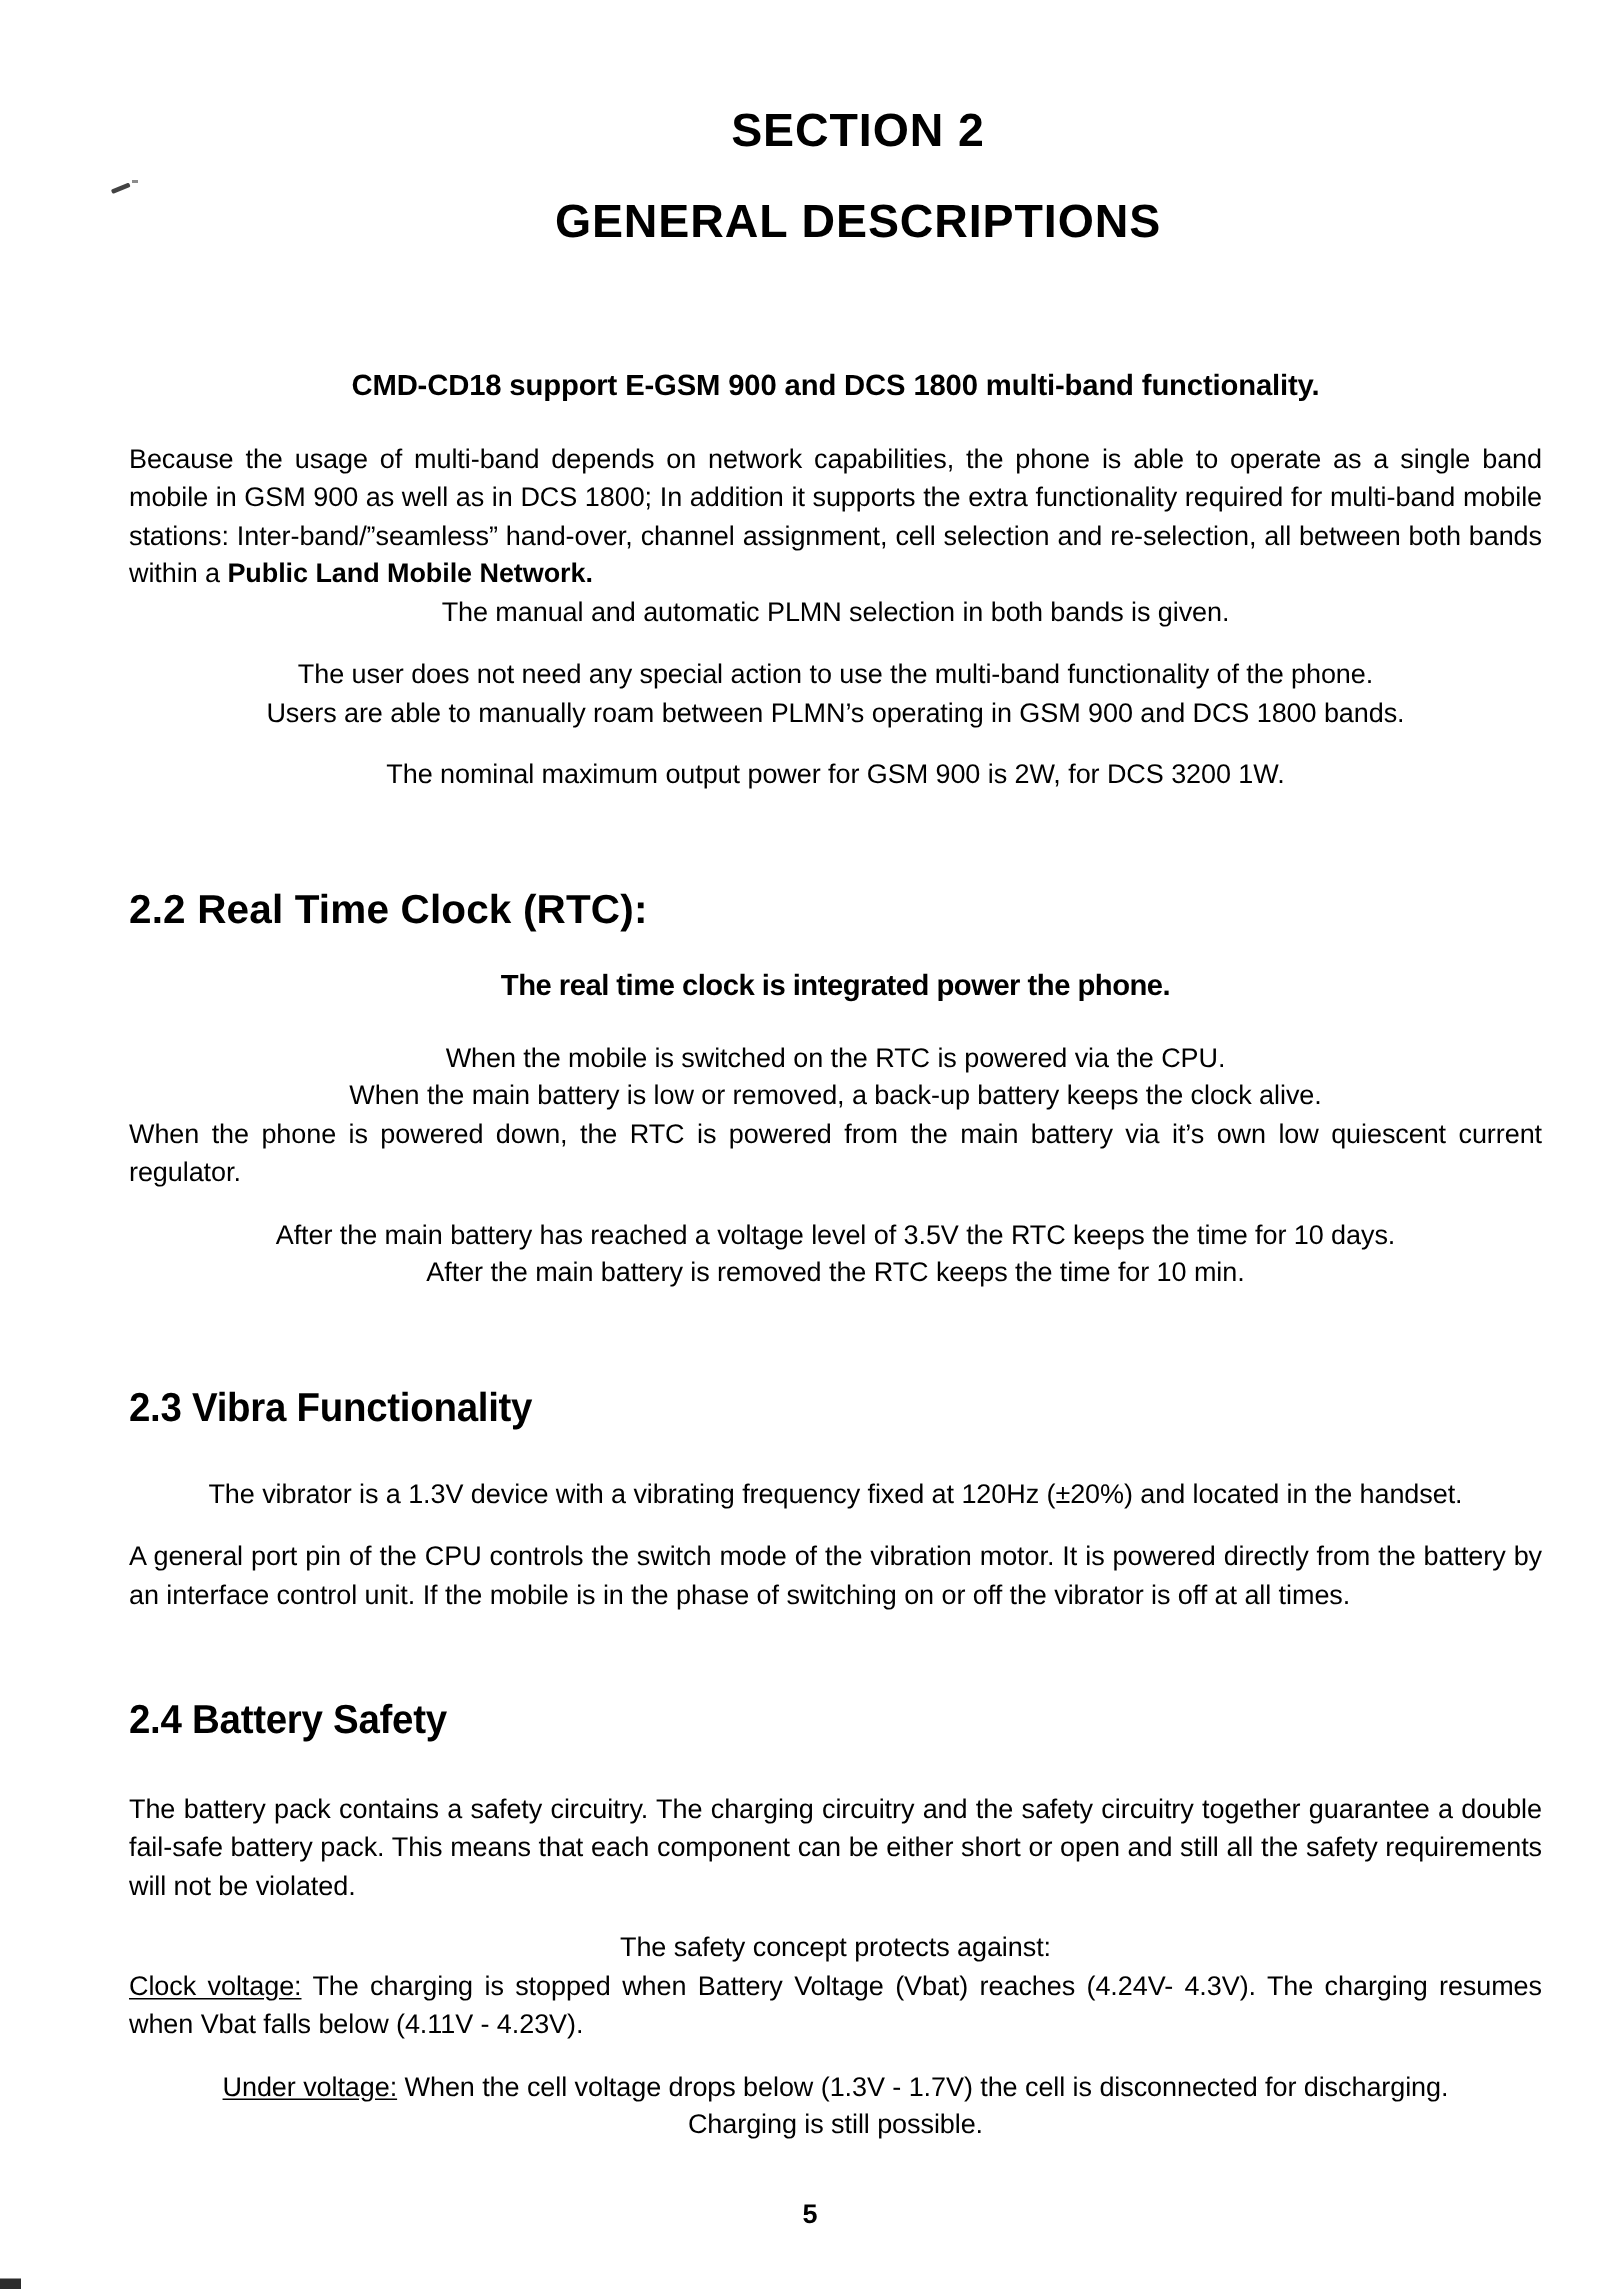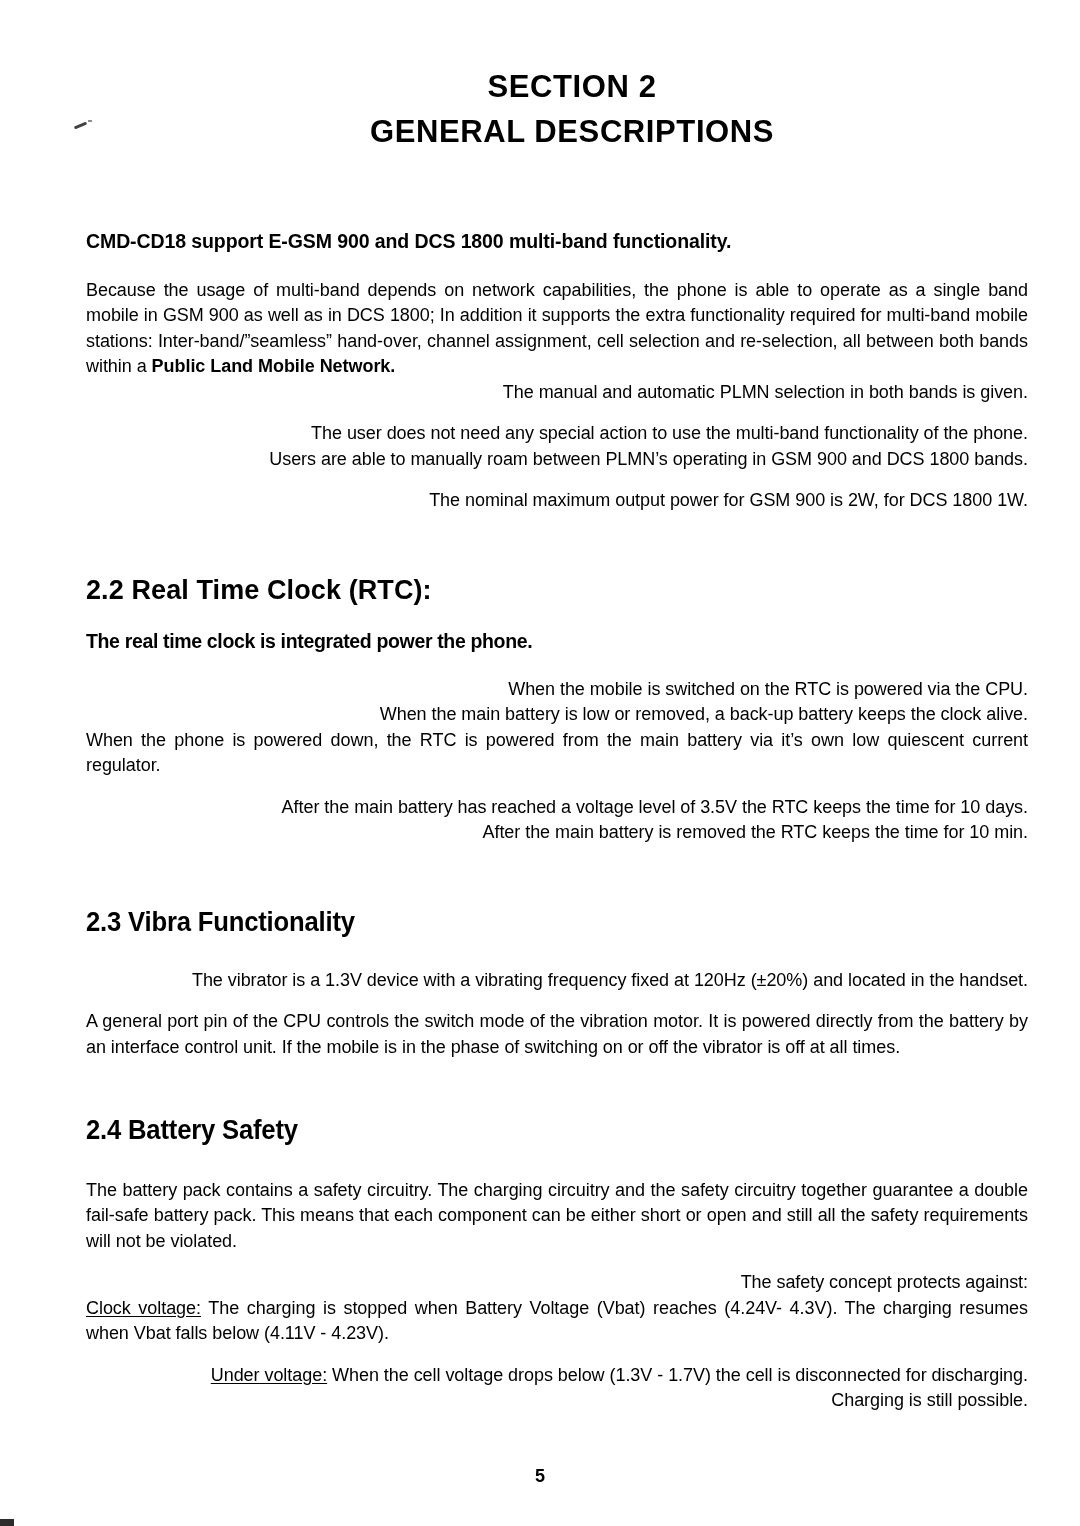--- a/index.html
+++ b/index.html
@@ -71,21 +71,21 @@
     line-height: 1.33;
     margin: 0;
     padding: 0;
   }
   #title-block {
     margin-top: 66px;
     margin-left: 70px;
     margin-right: 40px;
   }
   .doc-title-line2 {
-    margin-top: 4px;
+    margin-top: 20px;
   }
 
   
   h2.section-heading {
     font-size: 27px;
     font-weight: bold;
     margin: 0;
     padding: 0;
     letter-spacing: .1px;
     line-height: 1.1;
@@ -97,36 +97,37 @@
     letter-spacing: -0.2px;
   }
 
   h3.sub-heading {
     font-size: 19.5px;
     font-weight: bold;
     margin: 0;
     padding: 0;
     line-height: 1.2;
     letter-spacing: -0.1px;
+    text-align: center;
   }
   h3.sub-heading.narrow {
     letter-spacing: -0.35px;
   }
 
   
   p.body {
     font-size: 18px;
     line-height: 25.5px;
     margin: 0;
     padding: 0;
     text-align: justify;
     letter-spacing: -0.05px;
   }
   p.body.ragged {
-    text-align: right;
+    text-align: center;
   }
 
   .lede-cap { font-weight: bold; }
 
   .underline-term {
     text-decoration: underline;
     text-underline-offset: 2px;
   }
   .gap-s  { height: 16px; }
   .gap-m  { height: 24px; }
@@ -171,21 +172,21 @@
 
     <div class="gap-m"></div>
     <p class="body"><span>Because the usage of multi-band depends on network capabilities, the phone is able to operate as a single band mobile in GSM 900 as well as in DCS 1800; In addition it supports the extra functionality required for multi-band mobile stations: Inter-band/”seamless” hand-over, channel assignment, cell selection and re-selection, all between both bands within a </span><span class="lede-cap">Public Land Mobile Network.</span></p>
     <p class="body ragged">The manual and automatic PLMN selection in both bands is given.</p>
 
     <div class="gap-s"></div>
     <p class="body ragged">The user does not need any special action to use the multi-band functionality of the phone.</p>
     <p class="body ragged">Users are able to manually roam between PLMN’s operating in GSM 900 and DCS 1800 bands.</p>
 
     <div class="gap-s"></div>
-    <p class="body ragged">The nominal maximum output power for GSM 900 is 2W, for DCS 1800 1W.</p>
+    <p class="body ragged">The nominal maximum output power for GSM 900 is 2W, for DCS 3200 1W.</p>
 
     <div style="height:62px"></div>
     <h2 class="section-heading">2.2 Real Time Clock (RTC):</h2>
 
     <div class="gap-m"></div>
     <h3 class="sub-heading narrow">The real time clock is integrated power the phone.</h3>
 
     <div class="gap-m"></div>
     <p class="body ragged">When the mobile is switched on the RTC is powered via the CPU.</p>
     <p class="body ragged">When the main battery is low or removed, a back-up battery keeps the clock alive.</p>

